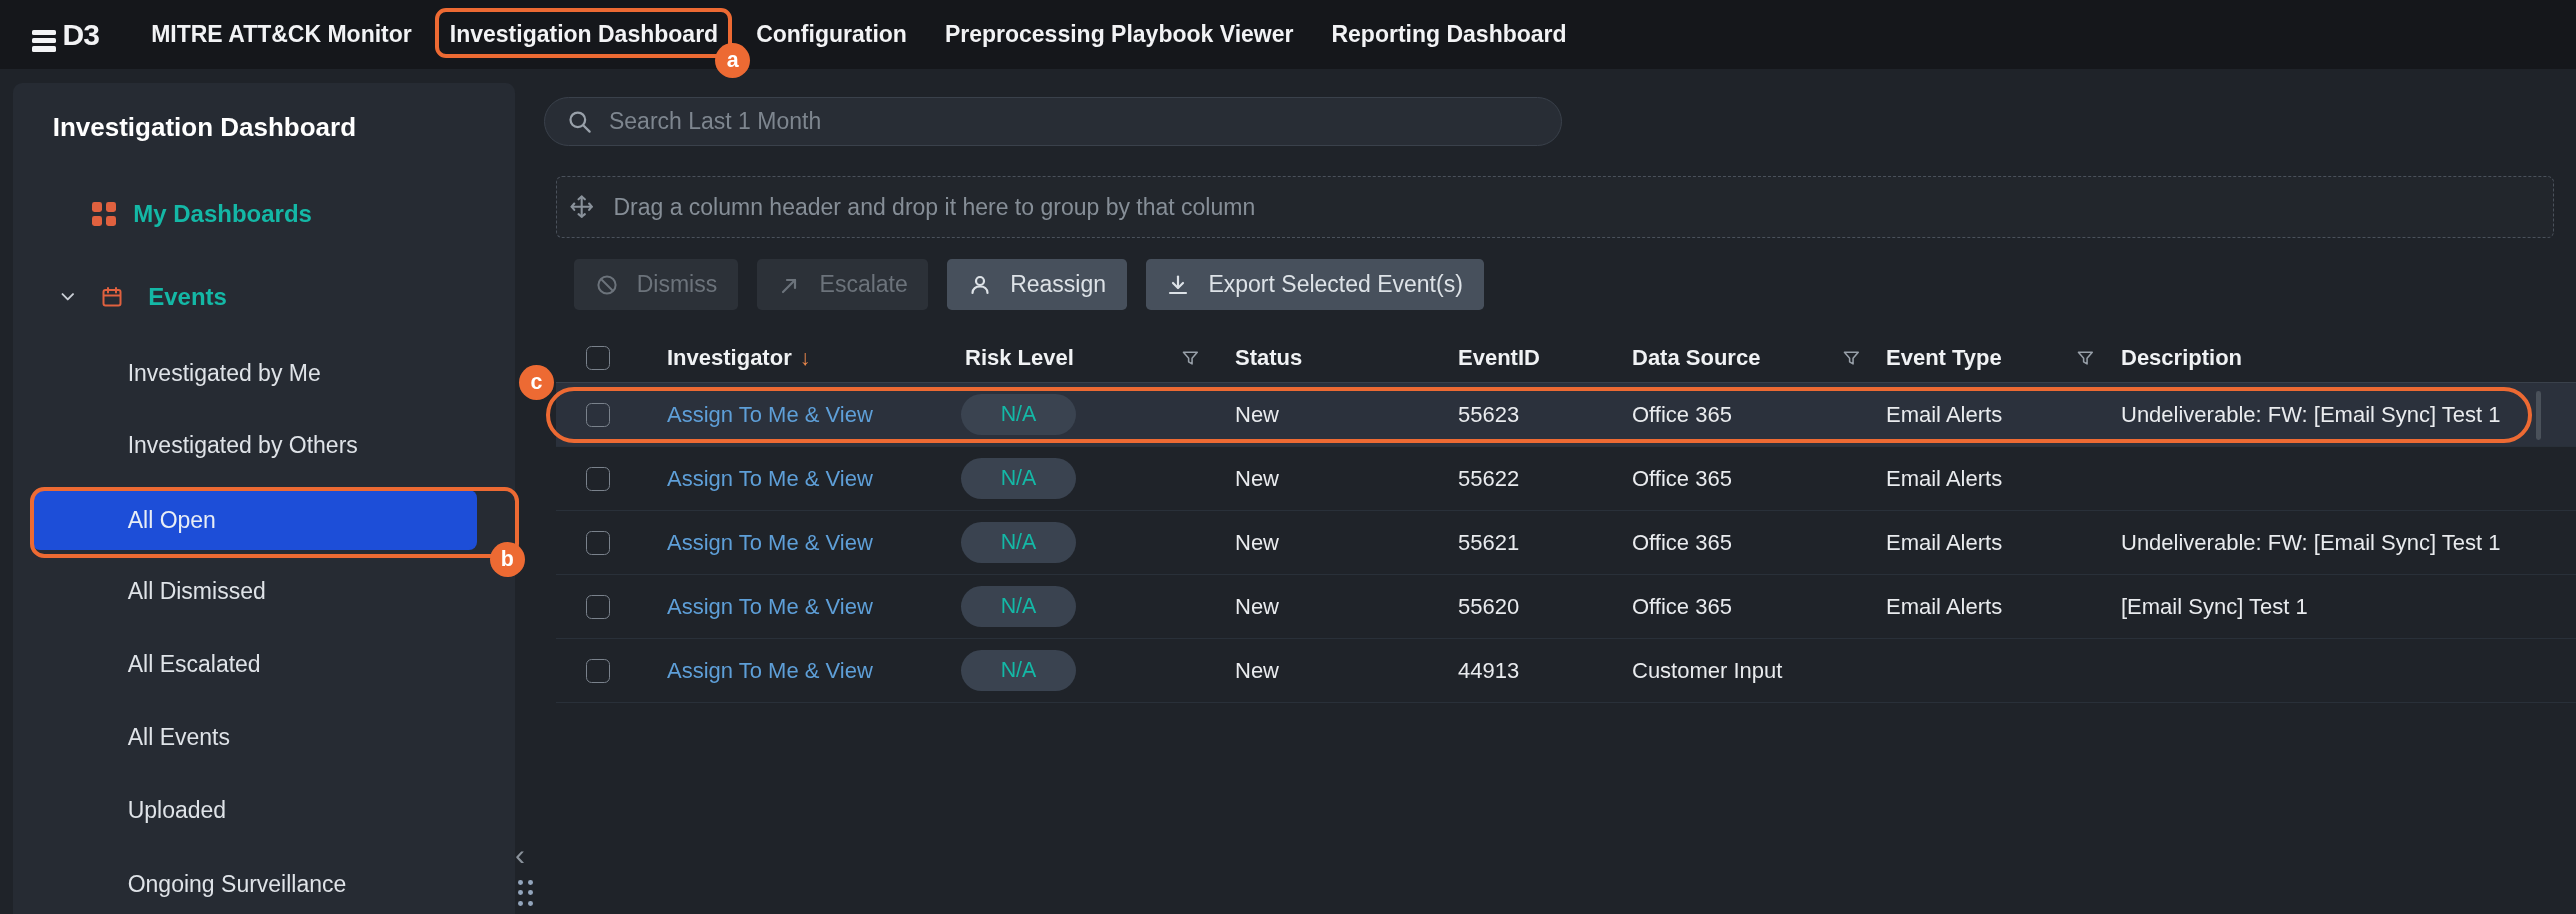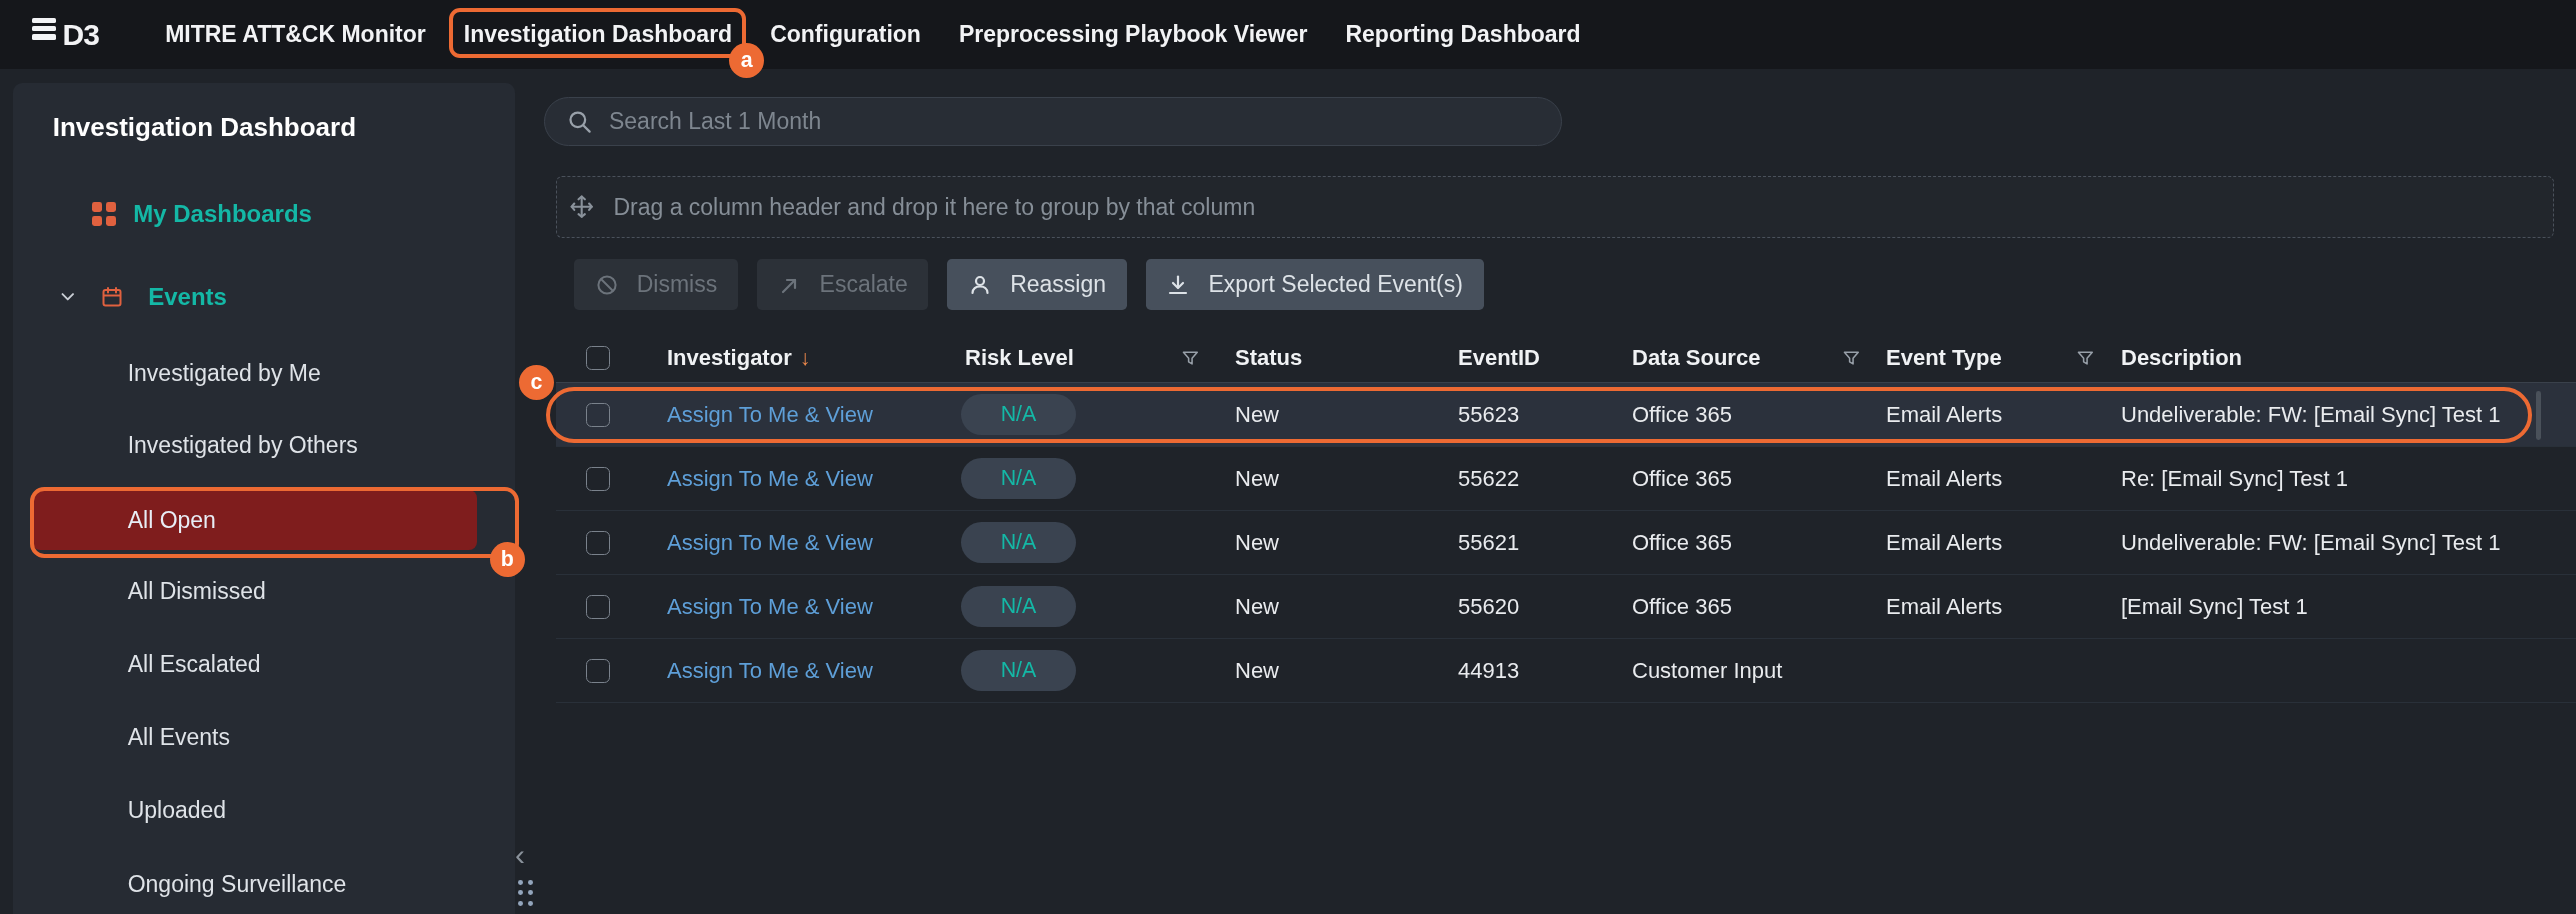--- a/index.html
+++ b/index.html
@@ -1,20 +1,20 @@
 <!DOCTYPE html>
 <html style="font-size:12.7px"><head>
 <meta charset="utf-8">
 <style>
   html,body{margin:0;padding:0;width:2576px;height:914px;overflow:hidden;background:#1F2329;font-family:"Liberation Sans",sans-serif;}
   *{box-sizing:border-box}
 
   
   .navbar{position:absolute;left:0;top:0;width:2576px;height:69px;background:#15171B;display:flex;align-items:center;padding-left:32px;z-index:20}
-  .logo{display:flex;align-items:flex-start;margin-right:66px}
+  .logo{display:flex;align-items:flex-end;margin-right:52px}
   .logo-bars{display:flex;flex-direction:column;justify-content:space-between;width:24px;height:22px;margin-right:6.4px}
   .logo-bars span{height:5.2px;background:#F2F3F5;border-radius:1.6px}
   .logo-text{color:#F2F3F5;font-size:30px;font-weight:bold;letter-spacing:-0.8px}
   .nav-item{color:#F2F3F5;font-size:23px;font-weight:600;margin-right:38px;position:relative;white-space:nowrap;cursor:pointer}
 
   
   .ann-ring{position:absolute;border:4px solid #ED6A33;border-radius:12.7px;pointer-events:none;z-index:25}
   .ann-badge{position:absolute;width:35px;height:35px;border-radius:50%;background:#ED6A33;color:#fff;font-size:21.4px;font-weight:bold;display:flex;align-items:center;justify-content:center;z-index:30}
   .ring-a{left:-14.3px;right:-14.3px;top:-12.7px;bottom:-9.5px;border-radius:11px}
   .badge-a{right:-32px;top:22px}
@@ -25,21 +25,21 @@
 
   
   .sidebar{position:absolute;left:12.7px;top:83px;width:502px;height:832px;background:#262B33;border-radius:9.5px 9.5px 0 0;z-index:10}
   .sb-title{position:absolute;top:29px;left:40px;color:#FFFFFF;font-size:26px;font-weight:bold}
   .sb-mydash{position:absolute;top:110px;left:79px;height:41px;display:flex;align-items:center;gap:17.5px;cursor:pointer}
   .grid-icon{width:24px;height:24px;display:grid;grid-template-columns:1fr 1fr;gap:4px}
   .grid-icon span{background:#E0613F;border-radius:2.4px}
   .sb-section-label{color:#14b8a6;font-size:24px;font-weight:600}
   .sb-events{position:absolute;top:193px;left:46px;height:41px;display:flex;align-items:center;gap:24px;cursor:pointer}
   .sb-sub{position:absolute;left:115px;height:41px;display:flex;align-items:center;font-size:23px;color:#DFE3E8;cursor:pointer;white-space:nowrap}
-  .sb-selected{position:absolute;left:19px;top:407px;width:445px;height:60px;background:#7f1d1d;border-radius:8px;display:flex;align-items:center;padding-left:96px;color:#E8EDF5;font-size:23px;cursor:pointer}
+  .sb-selected{position:absolute;left:19px;top:407px;width:445px;height:60px;background:#1d4ed8;border-radius:8px;display:flex;align-items:center;padding-left:96px;color:#E8EDF5;font-size:23px;cursor:pointer}
   .collapse-ctl{position:absolute;left:515px;top:840px;color:#8A929B;font-size:30px;line-height:30px;cursor:pointer;z-index:12}
   .drag-dots{position:absolute;left:518px;top:880px;display:grid;grid-template-columns:repeat(2,4.8px);grid-auto-rows:4.8px;gap:5.6px;cursor:grab;z-index:12}
   .drag-dots span{width:4.8px;height:4.8px;border-radius:50%;background:#93A5BC}
 
   
   .searchbar{position:absolute;left:544px;top:97px;width:1018px;height:49px;background:#282D35;border:0.8px solid #3A414B;border-radius:24.6px;display:flex;align-items:center;padding:0 20.7px;gap:14.3px}
   .searchbar input{flex:1;background:transparent;border:none;outline:none;color:#C8CDD3;font-size:23px;font-family:"Liberation Sans",sans-serif}
   .searchbar input::placeholder{color:#7E868F}
 
   
@@ -295,23 +295,20 @@
       </div>
     <div class="cell c-eventid">
         <span class="tcell-text">55622</span>
       </div>
     <div class="cell c-ds">
         <span class="tcell-text">Office 365</span>
       </div>
     <div class="cell c-et">
         <span class="tcell-text">Email Alerts</span>
       </div>
-    <div class="cell c-desc">
-        <span class="tcell-text">Re: [Email Sync] Test 1</span>
-      </div>
   </div>
 
   <div class="trow">
     <div class="cell c-check">
         <div class="checkbox"></div>
       </div>
     <div class="cell c-inv">
         <a class="link">Assign To Me &amp; View</a>
       </div>
     <div class="cell c-risk">

